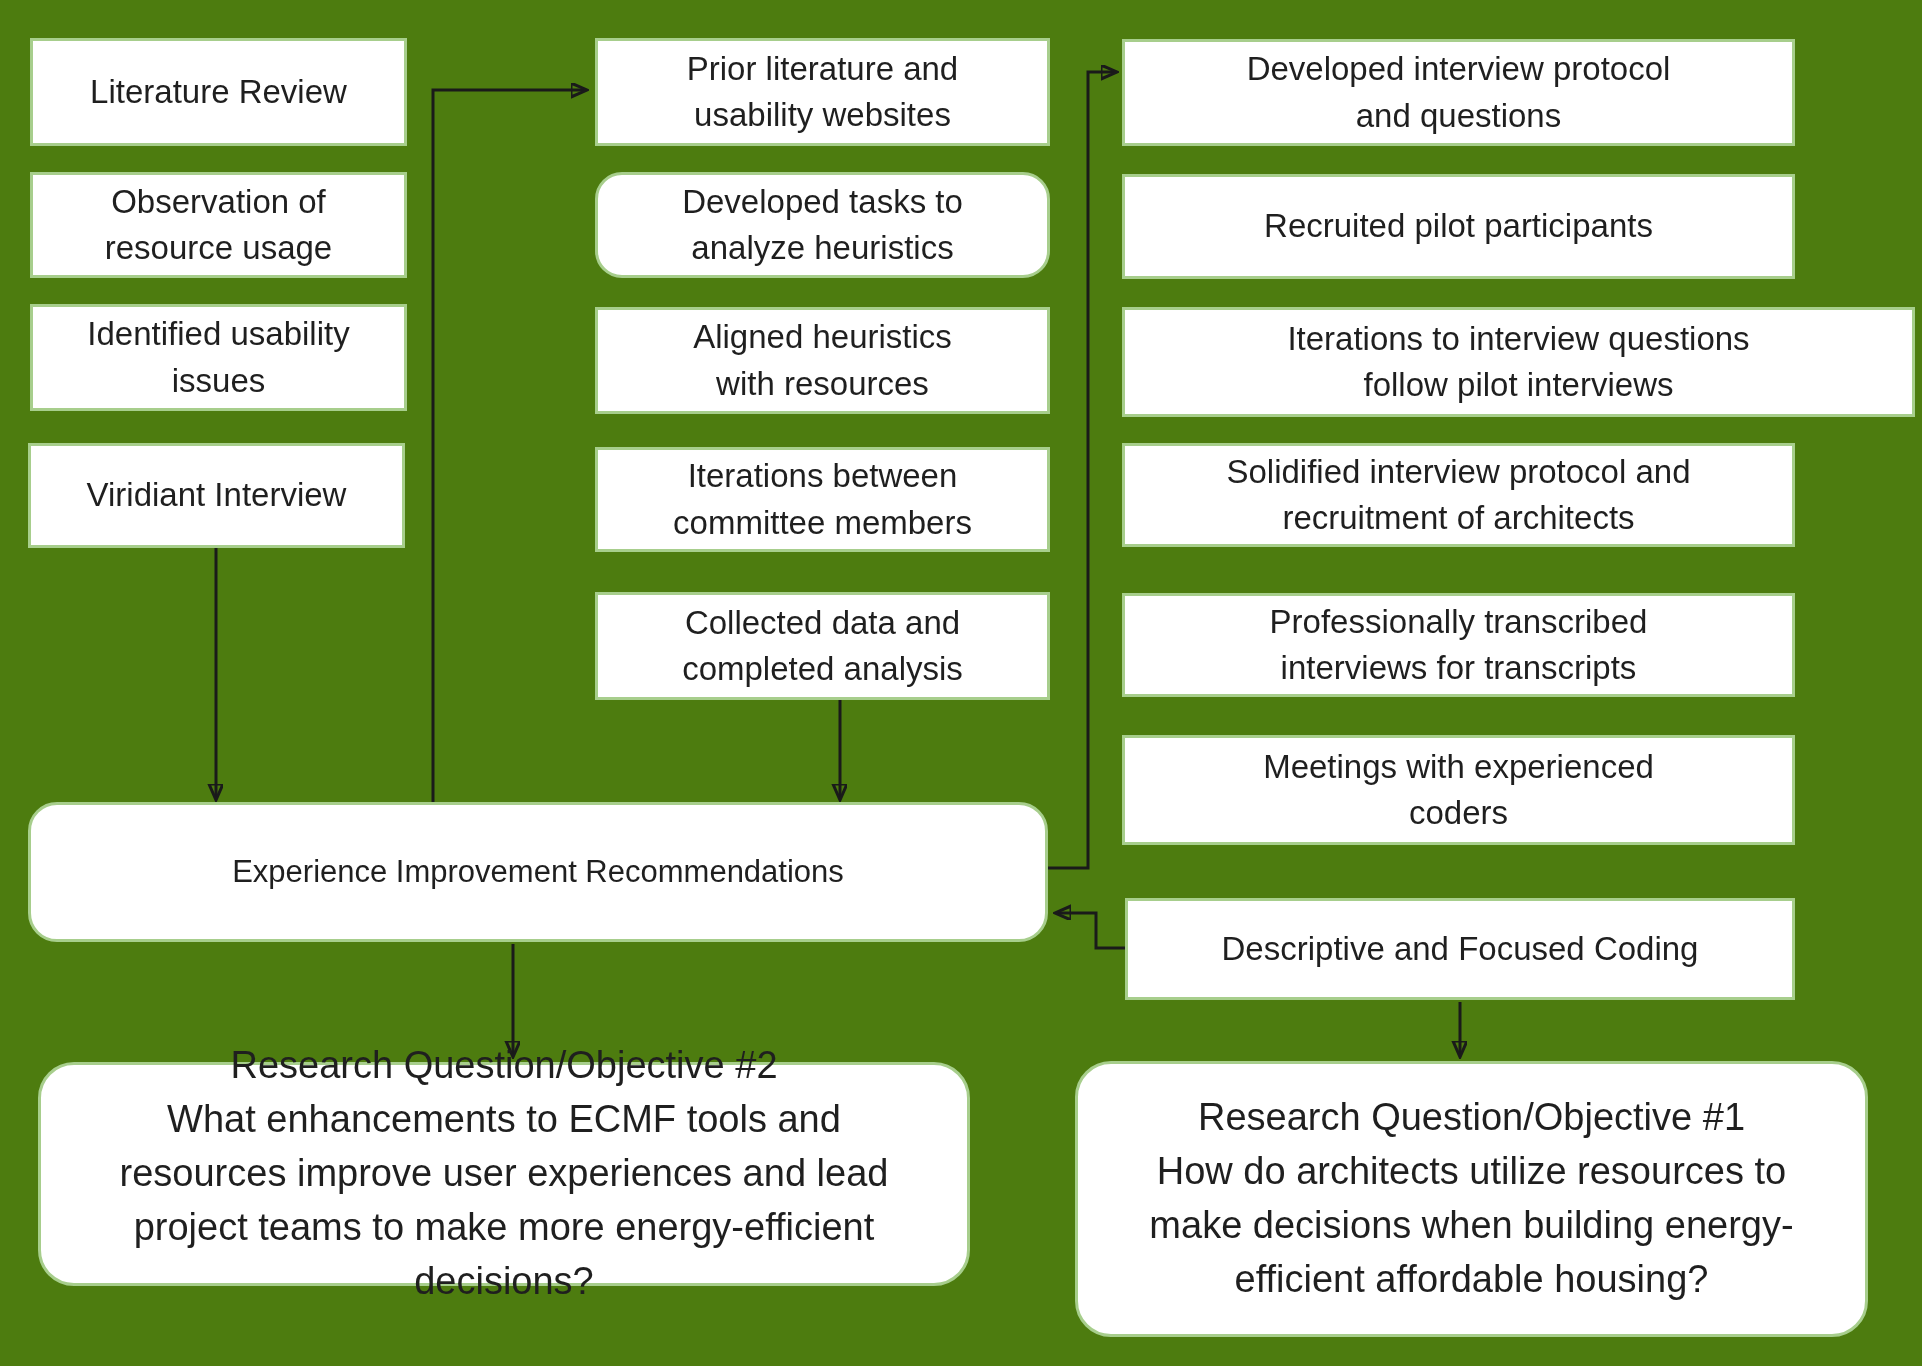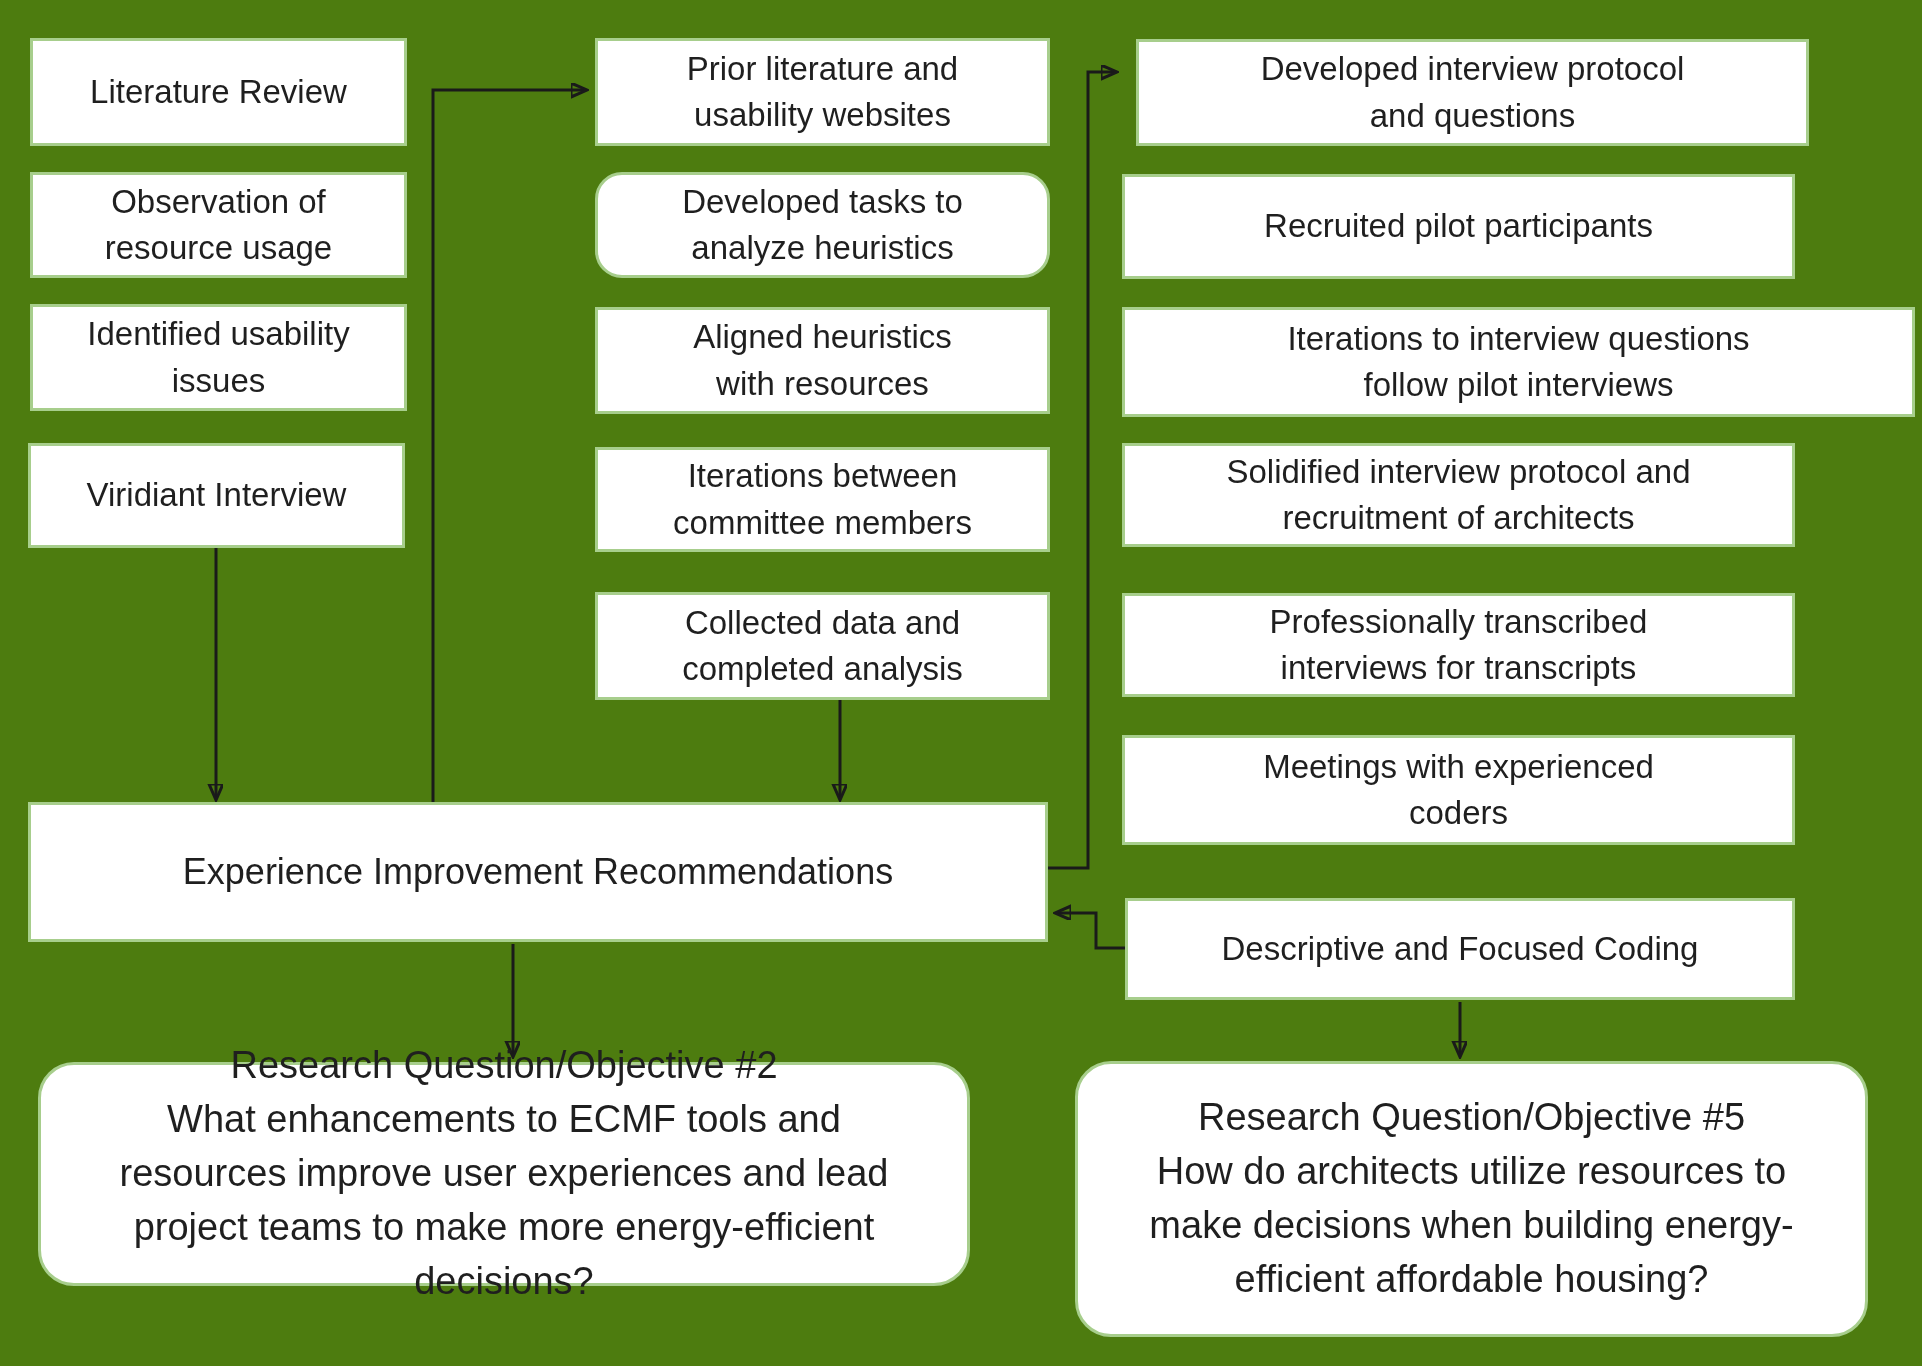--- a/index.html
+++ b/index.html
@@ -37,22 +37,23 @@
     align-items: center;
     justify-content: center;
     text-align: center;
     color: #1f1f1f;
     font-size: 33px;
     line-height: 1.4;
     white-space: pre-line;
     padding: 2px 10px;
   }
   .box.summary {
-    font-size: 36px;
+    font-size: 31px;
     line-height: 1.3;
+    border-radius: 29px;
   }
   .box.rounded {
     border-radius: 36px;
     flex-direction: column;
     font-size: 38px;
     line-height: 1.42;
     padding: 6px 20px;
   }
   .box.rounded .rq-title,
   .box.rounded .rq-question {
@@ -91,21 +92,21 @@
 usability websites</div>
   <div class="box" style="left:595px; top:172px; width:455px; height:106px;border-radius:27px;">Developed tasks to
 analyze heuristics</div>
   <div class="box" style="left:595px; top:307px; width:455px; height:107px;">Aligned heuristics
 with resources</div>
   <div class="box" style="left:595px; top:447px; width:455px; height:105px;text-align:center;">Iterations between
 committee members</div>
   <div class="box" style="left:595px; top:592px; width:455px; height:108px;">Collected data and
 completed analysis</div>
 
-  <div class="box" style="left:1122px; top:39px; width:673px; height:107px;margin-left:14px;">Developed interview protocol
+  <div class="box" style="left:1122px; top:39px; width:673px; height:107px;">Developed interview protocol
 and questions</div>
   <div class="box" style="left:1122px; top:174px; width:673px; height:105px;">Recruited pilot participants</div>
   <div class="box" style="left:1122px; top:307px; width:793px; height:110px;">Iterations to interview questions
 follow pilot interviews</div>
   <div class="box" style="left:1122px; top:443px; width:673px; height:104px;">Solidified interview protocol and
 recruitment of architects</div>
   <div class="box" style="left:1122px; top:593px; width:673px; height:104px;">Professionally transcribed
 interviews for transcripts</div>
   <div class="box" style="left:1122px; top:735px; width:673px; height:110px;">Meetings with experienced
 coders</div>
@@ -115,19 +116,19 @@
 
   <div class="box rounded" style="left:38px; top:1062px; width:932px; height:224px;">
     <span class="rq-title">Research Question/Objective #2</span>
     <span class="rq-question">What enhancements to ECMF tools and
 resources improve user experiences and lead
 project teams to make more energy-efficient
 decisions?</span>
   </div>
 
   <div class="box rounded" style="left:1075px; top:1061px; width:793px; height:276px;">
-    <span class="rq-title">Research Question/Objective #5</span>
+    <span class="rq-title">Research Question/Objective #1</span>
     <span class="rq-question">How do architects utilize resources to
 make decisions when building energy-
 efficient affordable housing?</span>
   </div>
 
 </div>
 
 </body></html>

